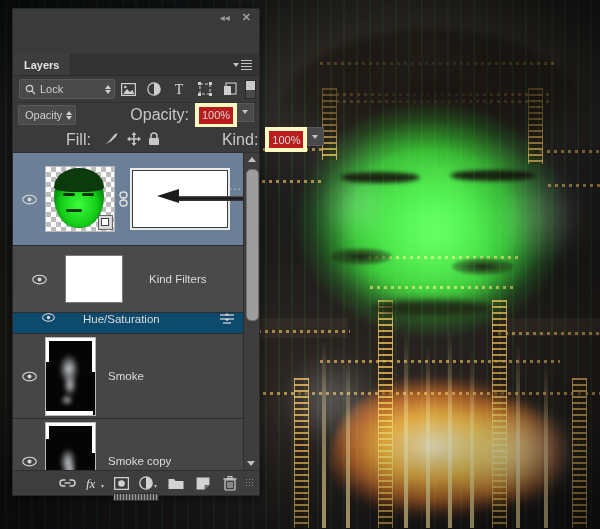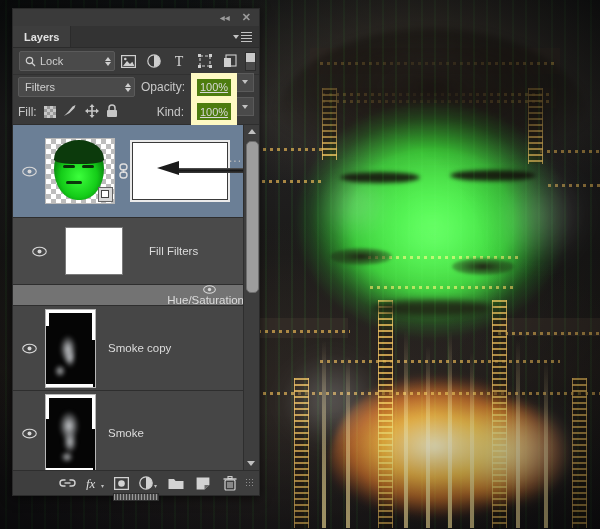--- a/index.html
+++ b/index.html
@@ -84,21 +84,21 @@
     background:#3a3a3a;border:1px solid #2a2a2a;
     box-shadow:0 2px 10px rgba(0,0,0,.6);
     display:flex;flex-direction:column;color:#d0d0d0;font-size:11px;}
 
   .titlebar{height:17px;background:#3a3a3a;display:flex;align-items:center;
     justify-content:flex-end;gap:12px;padding-right:8px;flex:0 0 auto;}
   .tb-ico{color:#9b9b9b;font-size:10px;line-height:1;cursor:pointer;}
   .tb-ico.x{font-size:11px;font-weight:700;}
 
   .tabrow{height:21px;background:#333;display:flex;align-items:stretch;flex:0 0 auto;
-    border-bottom:1px solid #2b2b2b;position:relative;}
+    border-bottom:1px solid #2b2b2b;position:relative;margin-top:28px;}
   .tab{background:#3d3d3d;padding:0 11px;display:flex;align-items:center;
     color:#e2e2e2;font-size:11px;font-weight:700;border-right:1px solid #2b2b2b;}
   .tabfill{flex:1;}
   .tabmenu{display:flex;align-items:center;gap:2px;padding-right:7px;color:#b9b9b9;}
   .hamb{display:inline-block;width:11px;}
   .hamb i{display:block;height:1px;background:#c2c2c2;margin:2px 0;}
   .caretD{width:0;height:0;border-left:3.5px solid transparent;border-right:3.5px solid transparent;
     border-top:4px solid #c2c2c2;}
 
   .filterrow{height:26px;background:#3a3a3a;display:flex;align-items:center;
@@ -111,23 +111,23 @@
   .updown .d{width:0;height:0;border-left:3px solid transparent;border-right:3px solid transparent;border-top:4px solid #cfcfcf;}
   .ficon{width:26px;height:22px;display:flex;align-items:center;justify-content:center;color:#cfcfcf;}
   .toggleSw{width:9px;height:17px;margin-left:2px;
     background:linear-gradient(180deg,#c9c9c9 0 50%,#4a4a4a 50% 100%);border:1px solid #2d2d2d;}
 
   .moderow{height:24px;background:#3a3a3a;display:flex;align-items:center;padding:0 5px;
     gap:6px;flex:0 0 auto;}
   .modesel{width:138px;height:18px;background:#4a4a4a;border:1px solid #5a5a5a;border-radius:2px;
     display:flex;align-items:center;padding:0 3px 0 6px;color:#cfcfcf;font-size:11px;}
   .modesel .lbl{flex:1;}
-  .lab{color:#c8c8c8;font-size:12px;}
-  .numbox{width:34px;height:17px;background:#4d7c0f;border:6px solid #fef9c3;
-    display:flex;align-items:center;justify-content:center;color:#d8d8d8;font-size:11px;text-decoration:underline;}
+  .lab{color:#c8c8c8;font-size:16px;margin-left:48px;}
+  .numbox{width:34px;height:17px;background:#b91c1c;border:4px solid #fef9c3;
+    display:flex;align-items:center;justify-content:center;color:#d8d8d8;font-size:11px;}
   .numdrop{width:16px;height:17px;background:#4a4a4a;border:1px solid #5a5a5a;border-left:none;
     display:flex;align-items:center;justify-content:center;}
 
   .lockrow{height:25px;background:#3a3a3a;display:flex;align-items:center;padding:0 5px;
     gap:7px;flex:0 0 auto;border-bottom:1px solid #2e2e2e;}
   .checker{width:12px;height:12px;
     background-image:linear-gradient(45deg,#9a9a9a 25%,transparent 25%,transparent 75%,#9a9a9a 75%),
                      linear-gradient(45deg,#9a9a9a 25%,#c9c9c9 25%,#c9c9c9 75%,#9a9a9a 75%);
     background-size:6px 6px;background-position:0 0,3px 3px;}
   .spacerflex{flex:1;}
@@ -167,21 +167,21 @@
     background:linear-gradient(180deg,#5a5a5a,#151515 45%,#3a3a3a);}
   .arrow .head{position:absolute;left:0;top:-4px;width:0;height:0;
     border-top:7px solid transparent;border-bottom:7px solid transparent;border-right:22px solid #1b1b1b;}
   .dots{position:absolute;right:2px;top:26px;color:#bdbdbd;font-size:12px;letter-spacing:1px;}
 
   
   .subrow{display:flex;align-items:center;background:#4a4a4a;border-bottom:1px solid #2e2e2e;}
   .sf-eye{width:52px;display:flex;justify-content:center;align-items:center;flex:0 0 auto;}
   .sfthumb{width:56px;height:46px;background:#fff;border:1px solid #7a7a7a;flex:0 0 auto;}
   .sfname{flex:1;padding-left:26px;color:#dcdcdc;font-size:11.5px;}
-  .filterrow2{display:flex;align-items:flex-end;background:#737373;height:20px;border-bottom:1px solid #2e2e2e;flex-direction:column;}
+  .filterrow2{display:flex;align-items:flex-start;background:#0c4a6e;height:20px;border-bottom:1px solid #2e2e2e;}
   .f2-eye{width:70px;display:flex;justify-content:center;align-items:center;flex:0 0 auto;}
   .f2name{flex:1;color:#dcdcdc;font-size:11.5px;}
   .f2ico{width:34px;display:flex;justify-content:center;align-items:center;color:#cfcfcf;}
 
   .smokethumb{width:100%;height:100%;position:relative;background:#050505;}
   .smokethumb .sm{position:absolute;background:radial-gradient(ellipse 50% 50% at 50% 50%,rgba(225,228,232,.95),rgba(0,0,0,0) 66%);filter:blur(2px);}
   .smokethumb .edge{position:absolute;background:#fff;}
 
   
   .vscroll{position:absolute;right:0;top:0;width:15px;bottom:0;background:#3e3e3e;border-left:1px solid #2e2e2e;}
@@ -337,21 +337,21 @@
         <svg width="14" height="14" viewBox="0 0 14 14">
             <rect x="3" y="1" width="10" height="11" fill="none" stroke="#cfcfcf" stroke-width="1.1"></rect>
             <rect x="1" y="4" width="7" height="9" fill="#cfcfcf"></rect>
           </svg>
       </div>
       <div class="toggleSw"></div>
     </div>
 
     <div class="moderow">
       <div class="modesel">
-        <span class="lbl">Filters</span>
+        <span class="lbl">Opacity</span>
         <span class="updown">
             <i class="u"></i>
             <i class="d"></i>
           </span>
       </div>
       <span class="lab">Opacity:</span>
       <div style="display:flex;">
         <div class="numbox">100%</div>
         <div class="numdrop">
             <span class="caretD"></span>
@@ -423,40 +423,61 @@
         </div>
 
         <div class="subrow" style="height:66px;">
           <div class="sf-eye">
             <svg class="eye-g" viewBox="0 0 16 11">
               <ellipse cx="8" cy="5.5" rx="7.2" ry="4.6" fill="none" stroke="#d8d8d8" stroke-width="1.2"></ellipse>
               <circle cx="8" cy="5.5" r="2.1" fill="#d8d8d8"></circle>
             </svg>
           </div>
           <div class="sfthumb"></div>
-          <div class="sfname">Fill Filters</div>
+          <div class="sfname">Kind Filters</div>
         </div>
 
         <div class="filterrow2">
           <div class="f2-eye">
             <svg width="13" height="9" viewBox="0 0 16 11">
               <ellipse cx="8" cy="5.5" rx="7.2" ry="4.6" fill="none" stroke="#d8d8d8" stroke-width="1.3"></ellipse>
               <circle cx="8" cy="5.5" r="2.1" fill="#d8d8d8"></circle>
             </svg>
           </div>
           <div class="f2name">Hue/Saturation</div>
           <div class="f2ico">
             <svg width="14" height="12" viewBox="0 0 14 12">
                 <line x1="0" y1="2" x2="14" y2="2" stroke="#cfcfcf" stroke-width="1.3"></line>
                 <line x1="0" y1="6" x2="14" y2="6" stroke="#cfcfcf" stroke-width="1.3"></line>
                 <line x1="3" y1="10" x2="11" y2="10" stroke="#cfcfcf" stroke-width="1.3"></line>
                 <path d="M7 0 l2.4 2.6 h-4.8 Z" fill="#cfcfcf"></path>
                 <path d="M7 8.2 l2.4 -2.4 h-4.8 Z" fill="#cfcfcf"></path>
               </svg>
           </div>
+        </div>
+
+        <div class="row" style="height:84px;">
+          <div class="eyecell">
+            <svg class="eye-g" viewBox="0 0 16 11">
+              <ellipse cx="8" cy="5.5" rx="7.2" ry="4.6" fill="none" stroke="#d8d8d8" stroke-width="1.2"></ellipse>
+              <circle cx="8" cy="5.5" r="2.1" fill="#d8d8d8"></circle>
+            </svg>
+          </div>
+          <div class="thumb" style="width:49px;height:77px;">
+            <div class="smokethumb">
+              <div class="edge" style="left:0;top:0;width:47px;height:3px;"></div>
+              <div class="edge" style="left:0;top:0;width:3px;height:24px;"></div>
+              <div class="edge" style="right:0;top:0;width:3px;height:34px;"></div>
+              <div class="edge" style="left:0;bottom:0;width:47px;height:4px;"></div>
+              <div class="sm" style="left:8px;top:8px;width:30px;height:46px;"></div>
+              <div class="sm" style="left:14px;top:30px;width:20px;height:34px;"></div>
+              <div class="sm" style="left:12px;top:54px;width:18px;height:16px;"></div>
+            </div>
+          </div>
+          <div class="namecell">Smoke</div>
         </div>
 
         <div class="row" style="height:84px;">
           <div class="eyecell">
             <svg class="eye-g" viewBox="0 0 16 11">
               <ellipse cx="8" cy="5.5" rx="7.2" ry="4.6" fill="none" stroke="#d8d8d8" stroke-width="1.2"></ellipse>
               <circle cx="8" cy="5.5" r="2.1" fill="#d8d8d8"></circle>
             </svg>
           </div>
           <div class="thumb" style="width:49px;height:77px;">
@@ -466,41 +487,20 @@
               <div class="edge" style="right:0;top:0;width:3px;height:30px;"></div>
               <div class="edge" style="left:0;bottom:0;width:47px;height:3px;"></div>
               <div class="sm" style="left:10px;top:18px;width:24px;height:42px;"></div>
               <div class="sm" style="left:16px;top:34px;width:16px;height:28px;"></div>
               <div class="sm" style="left:6px;top:52px;width:16px;height:18px;"></div>
             </div>
           </div>
           <div class="namecell">Smoke copy</div>
         </div>
 
-        <div class="row" style="height:84px;">
-          <div class="eyecell">
-            <svg class="eye-g" viewBox="0 0 16 11">
-              <ellipse cx="8" cy="5.5" rx="7.2" ry="4.6" fill="none" stroke="#d8d8d8" stroke-width="1.2"></ellipse>
-              <circle cx="8" cy="5.5" r="2.1" fill="#d8d8d8"></circle>
-            </svg>
-          </div>
-          <div class="thumb" style="width:49px;height:77px;">
-            <div class="smokethumb">
-              <div class="edge" style="left:0;top:0;width:47px;height:3px;"></div>
-              <div class="edge" style="left:0;top:0;width:3px;height:24px;"></div>
-              <div class="edge" style="right:0;top:0;width:3px;height:34px;"></div>
-              <div class="edge" style="left:0;bottom:0;width:47px;height:4px;"></div>
-              <div class="sm" style="left:8px;top:8px;width:30px;height:46px;"></div>
-              <div class="sm" style="left:14px;top:30px;width:20px;height:34px;"></div>
-              <div class="sm" style="left:12px;top:54px;width:18px;height:16px;"></div>
-            </div>
-          </div>
-          <div class="namecell">Smoke</div>
-        </div>
-
       </div>
 
       <div class="vscroll">
         <div class="vs-up">
             <div class="tri-u"></div>
           </div>
         <div class="vthumb"></div>
         <div class="tri-d"></div>
       </div>
     </div>

